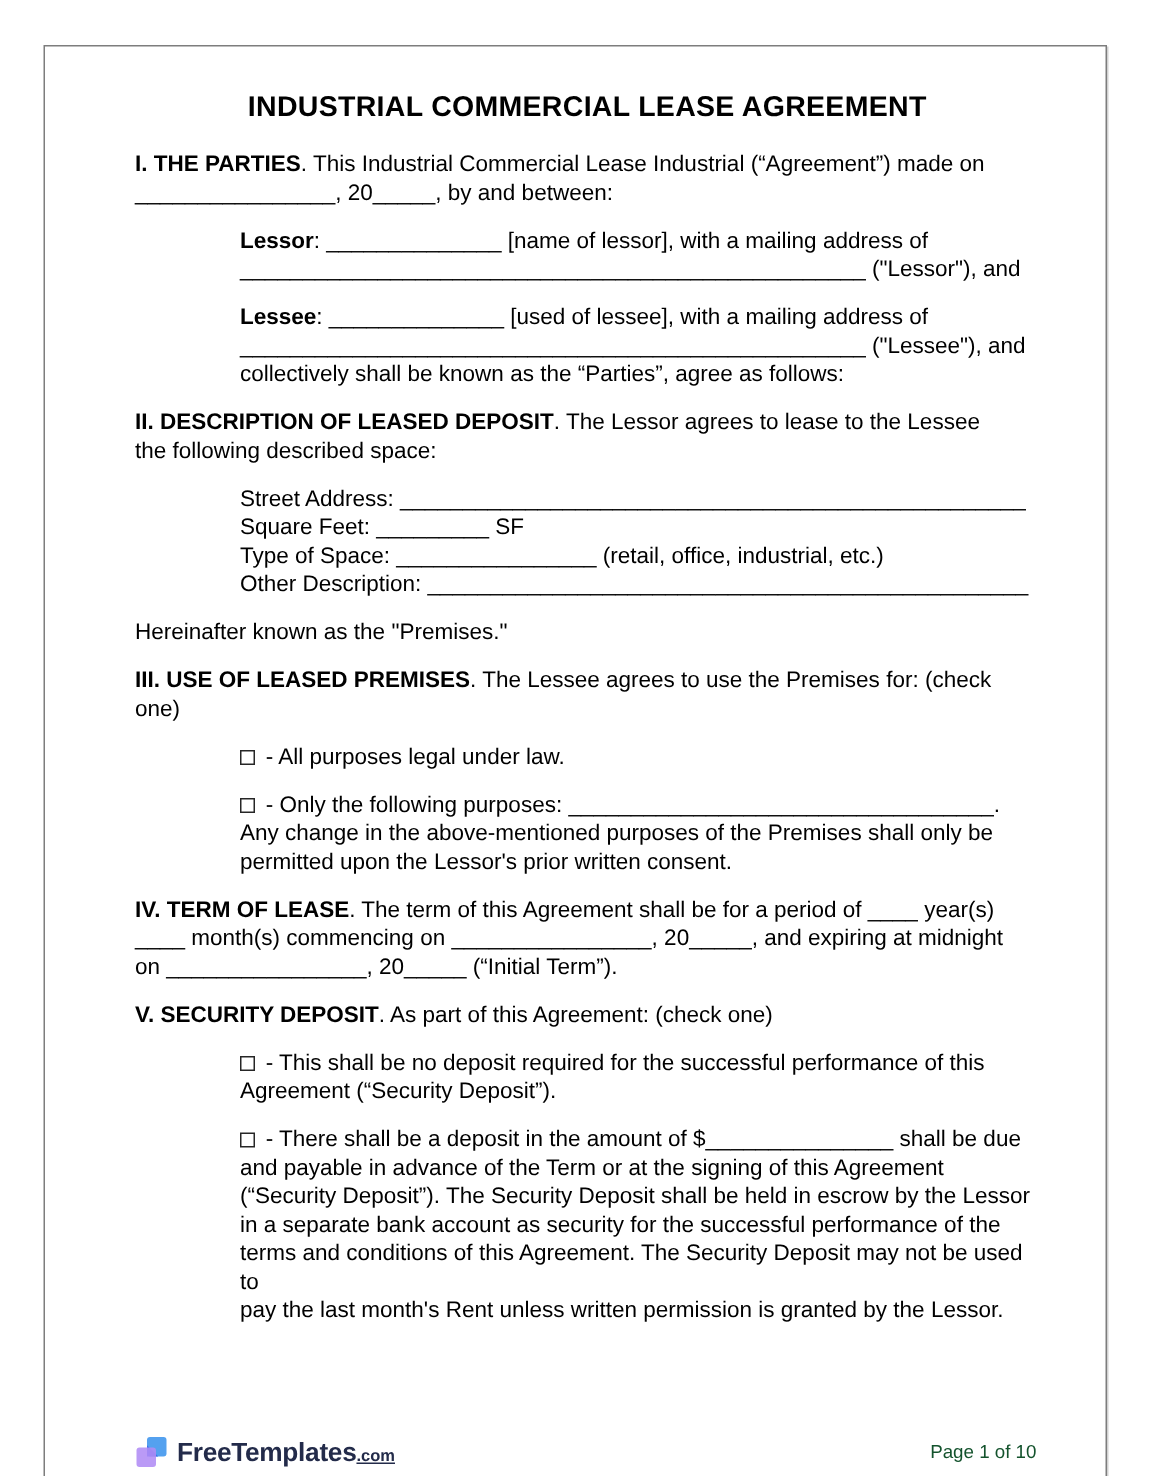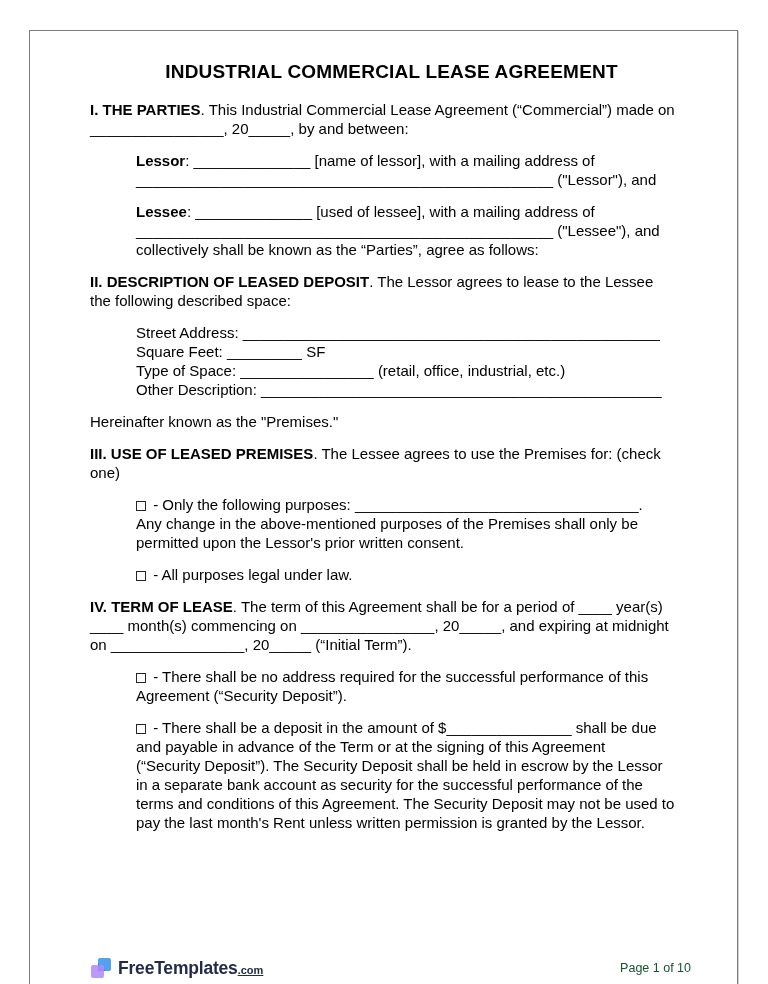--- a/index.html
+++ b/index.html
@@ -29,21 +29,21 @@
     text-align: center;
     letter-spacing: 0.2px;
     margin: 0 0 17px 0;
   }
   .para {
     font-size: 15px;
     line-height: 19px;
     margin: 0 0 13px 0;
     white-space: pre-wrap;
   }
-  .para.indent { margin-left: 46px; }
+  .para.indent { margin-left: 70px; }
   .para .bold { font-weight: bold; text-align: center; }
   .checkbox {
     display: inline-block;
     width: 10px; height: 10px;
     border: 1px solid #262626;
     background: #fff;
     position: relative;
     top: 1px;
     margin-right: 3px;
   }
@@ -78,44 +78,45 @@
     color: #14532d;
   }
 </style>
 </head>
 <body>
 
 <div class="page">
   <div class="content">
     <div class="doc-title">INDUSTRIAL COMMERCIAL LEASE AGREEMENT</div>
     <div id="doc-body">
-        <div class="para"><span class="bold">I. THE PARTIES</span><span>. This Industrial Commercial Lease Agreement (“Commercial”) made on
+        <div class="para"><span class="bold">I. THE PARTIES</span><span>. This Industrial Commercial Lease Industrial (“Agreement”) made on
 ________________, 20_____, by and between:</span></div>
         <div class="para indent"><span class="bold">Lessor</span><span>: ______________ [name of lessor], with a mailing address of
 __________________________________________________ ("Lessor"), and</span></div>
         <div class="para indent"><span class="bold">Lessee</span><span>: ______________ [used of lessee], with a mailing address of
 __________________________________________________ ("Lessee"), and
 collectively shall be known as the “Parties”, agree as follows:</span></div>
         <div class="para"><span class="bold">II. DESCRIPTION OF LEASED DEPOSIT</span><span>. The Lessor agrees to lease to the Lessee
 the following described space:</span></div>
         <div class="para indent"><span>Street Address: __________________________________________________
 Square Feet: _________ SF
 Type of Space: ________________ (retail, office, industrial, etc.)
 Other Description: ________________________________________________</span></div>
         <div class="para"><span>Hereinafter known as the "Premises."</span></div>
         <div class="para"><span class="bold">III. USE OF LEASED PREMISES</span><span>. The Lessee agrees to use the Premises for: (check
 one)</span></div>
+        <div class="para indent"><span class="checkbox"></span><span> - All purposes legal under law.</span></div>
         <div class="para indent"><span class="checkbox"></span><span> - Only the following purposes: __________________________________.
 Any change in the above-mentioned purposes of the Premises shall only be
 permitted upon the Lessor's prior written consent.</span></div>
-        <div class="para indent"><span class="checkbox"></span><span> - All purposes legal under law.</span></div>
         <div class="para"><span class="bold">IV. TERM OF LEASE</span><span>. The term of this Agreement shall be for a period of ____ year(s)
 ____ month(s) commencing on ________________, 20_____, and expiring at midnight
 on ________________, 20_____ (“Initial Term”).</span></div>
-        <div class="para indent"><span class="checkbox"></span><span> - There shall be no address required for the successful performance of this
+        <div class="para"><span class="bold">V. SECURITY DEPOSIT</span><span>. As part of this Agreement: (check one)</span></div>
+        <div class="para indent"><span class="checkbox"></span><span> - This shall be no deposit required for the successful performance of this
 Agreement (“Security Deposit”).</span></div>
         <div class="para indent"><span class="checkbox"></span><span> - There shall be a deposit in the amount of $_______________ shall be due
 and payable in advance of the Term or at the signing of this Agreement
 (“Security Deposit”). The Security Deposit shall be held in escrow by the Lessor
 in a separate bank account as security for the successful performance of the
 terms and conditions of this Agreement. The Security Deposit may not be used to
 pay the last month's Rent unless written permission is granted by the Lessor.</span></div>
       </div>
   </div>
 

